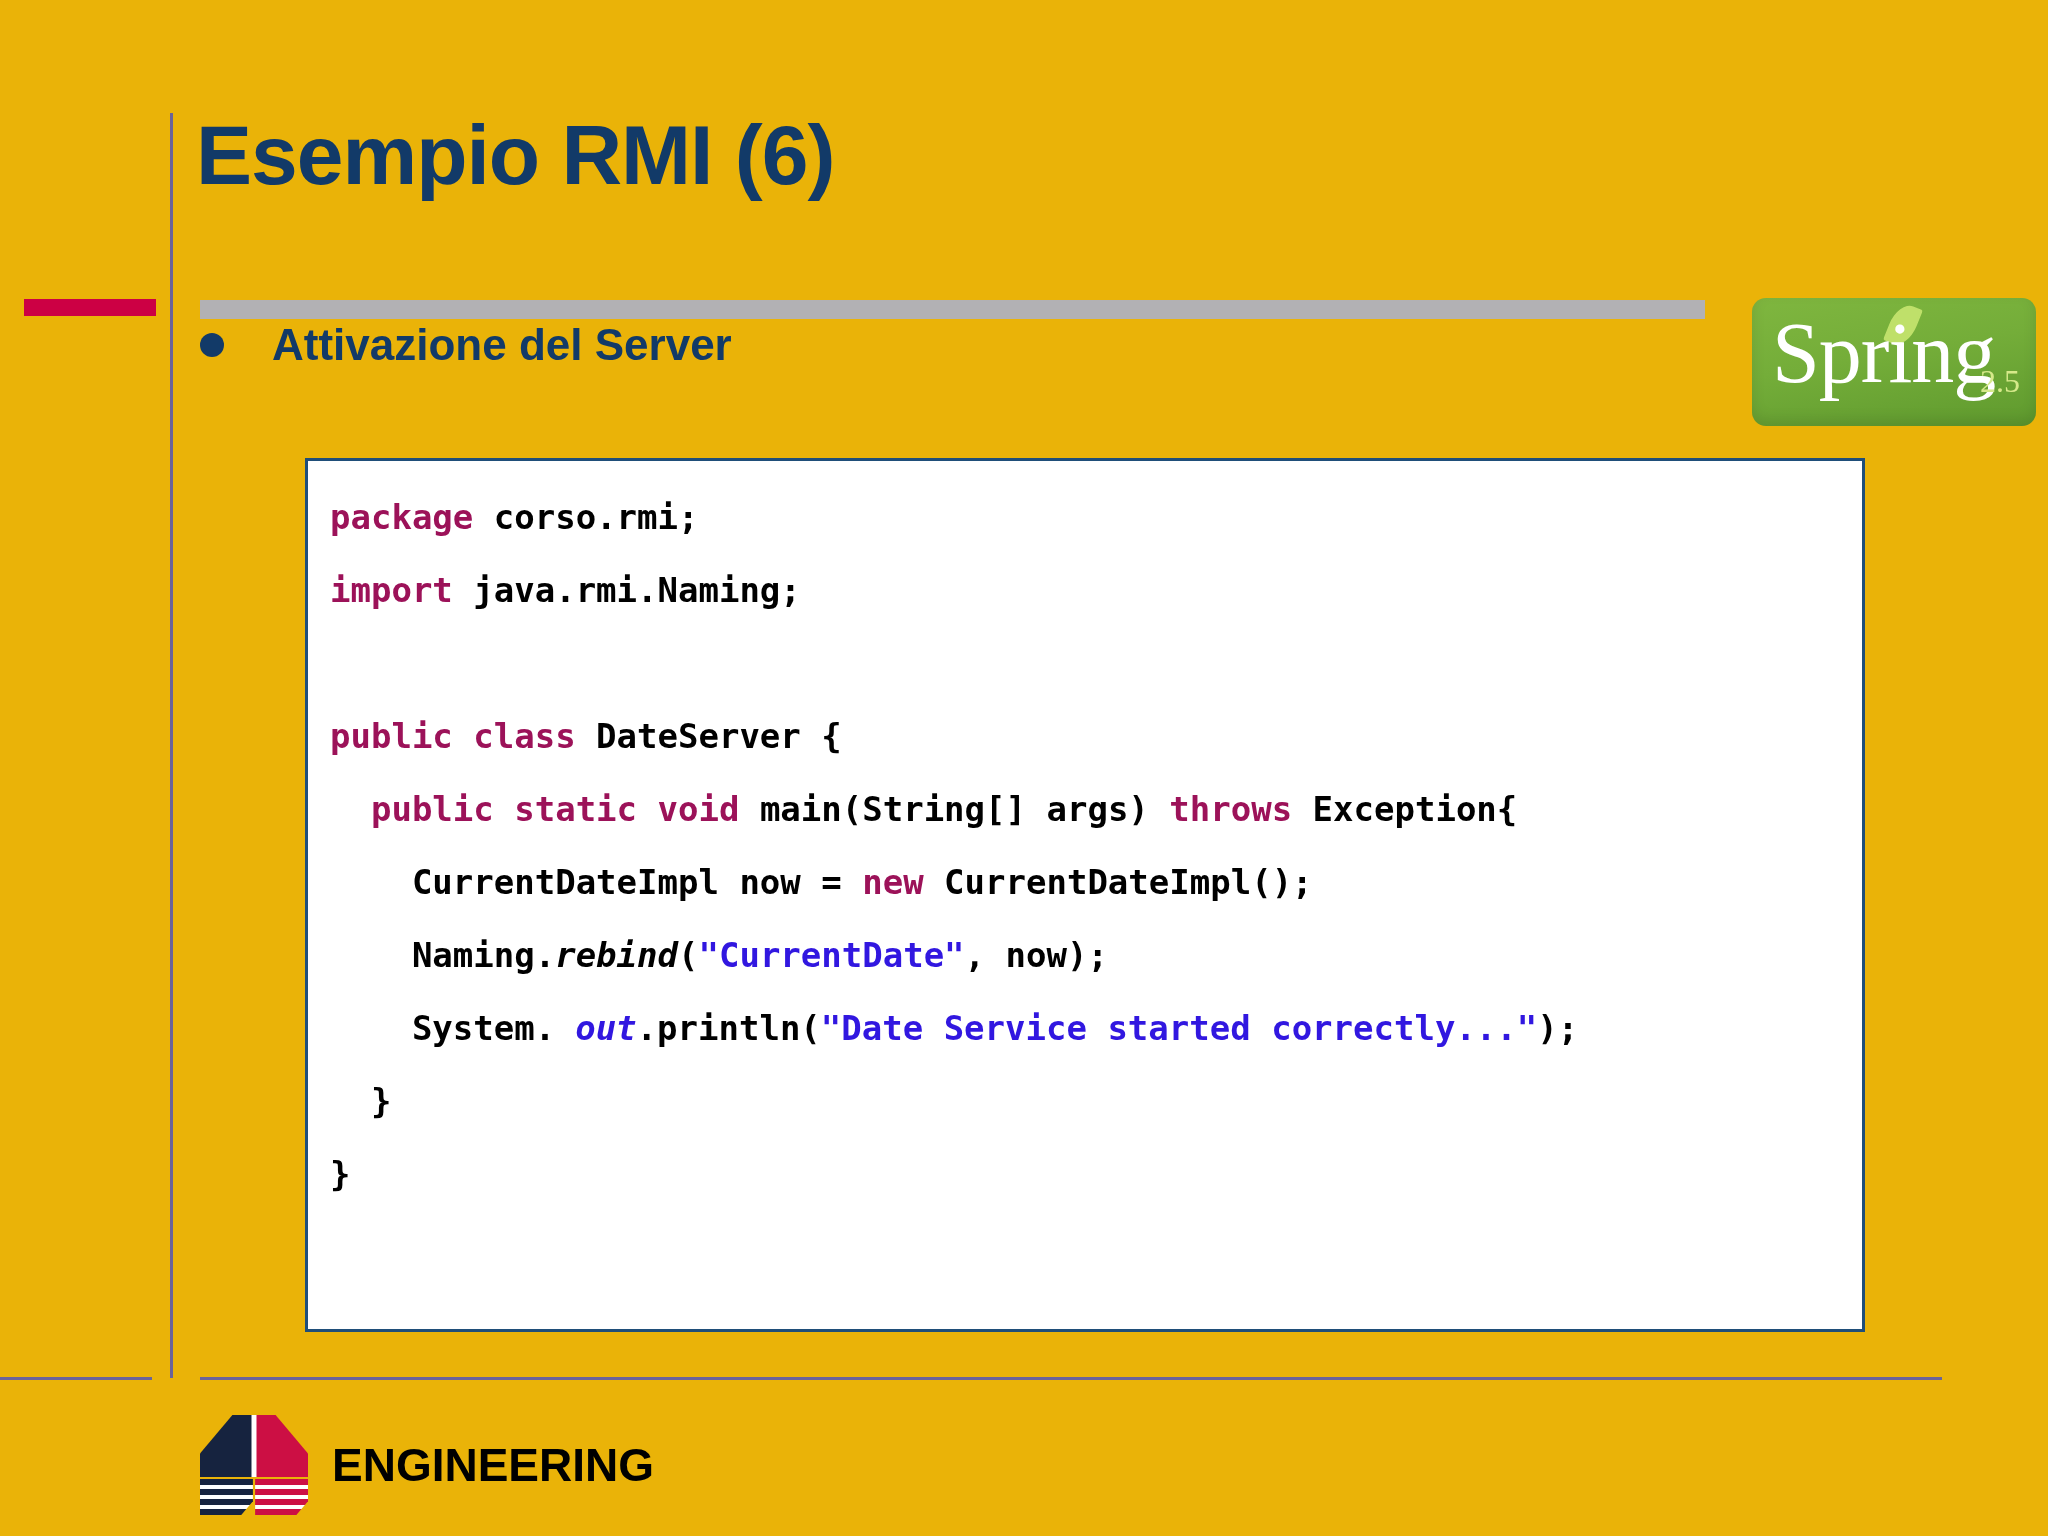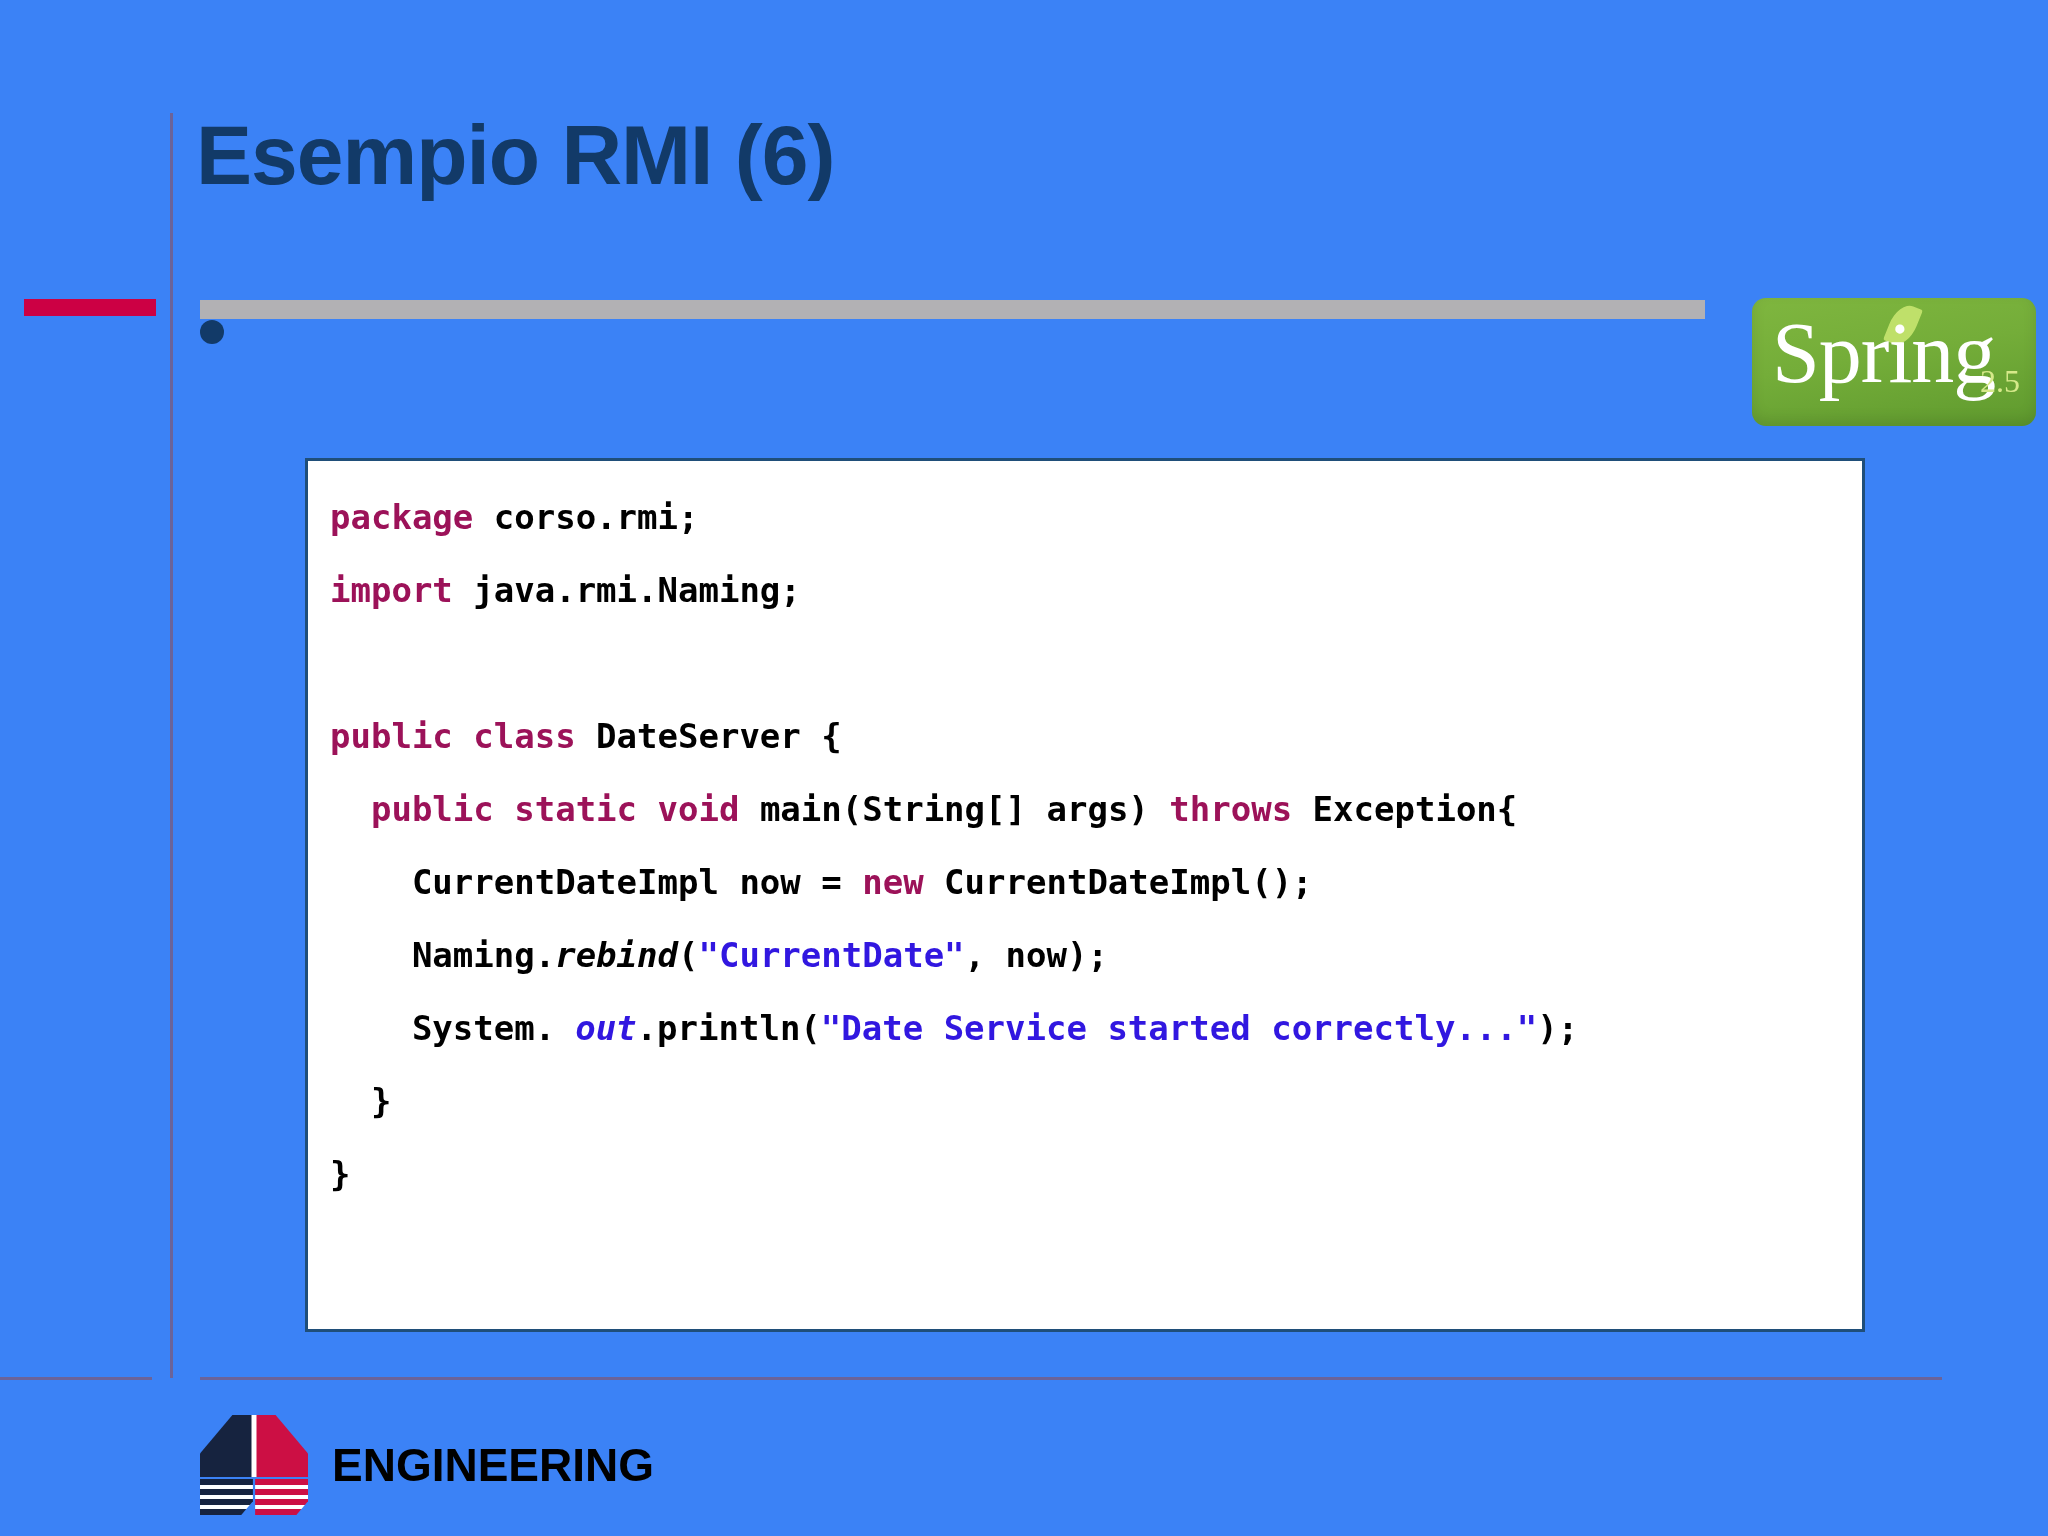--- a/index.html
+++ b/index.html
@@ -3,21 +3,21 @@
 <meta charset="utf-8">
 <style>
   html,body{margin:0;padding:0;}
   body{
     width:2048px;height:1536px;
     background:#ffffff;
     font-family:"Liberation Sans", sans-serif;
     overflow:hidden;
     position:relative;
   }
-  .slide{position:absolute;inset:0;background:#3b82f6;}
+  .slide{position:absolute;inset:0;background:#eab308;}
 
   
   .v-rule{
     position:absolute;left:170px;top:113px;width:3px;height:1265px;
     background:#6b6399;
   }
   .red-tab{
     position:absolute;left:24px;top:299px;width:132px;height:17px;
     background:#cc0044;
   }
@@ -148,20 +148,21 @@
 
   <div class="v-rule"></div>
   <div class="red-tab"></div>
 
   <div class="title">Esempio RMI (6)</div>
 
   <div class="gray-bar"></div>
 
   <div class="bullet-row">
     <span class="bullet-dot"></span>
+    <span class="bullet-text">Attivazione del Server</span>
   </div>
 
   <div class="spring-logo">
     <span class="spring-leaf"></span>
     <span class="spring-word">Spring</span>
     <span class="spring-ver">2.5</span>
   </div>
 
   <div class="code-box">
     <div class="code" id="code-area"><div><span class="kw">package</span><span> corso.rmi;</span></div><div><span class="kw">import</span><span> java.rmi.Naming;</span></div><div class="blank">&nbsp;</div><div><span class="kw">public class</span><span> DateServer {</span></div><div><span>  </span><span class="kw">public static void</span><span> main(String[] args) </span><span class="kw">throws</span><span> Exception{</span></div><div><span>    CurrentDateImpl now = </span><span class="kw">new</span><span> CurrentDateImpl();</span></div><div><span>    Naming.</span><span class="it">rebind</span><span>(</span><span class="str">"CurrentDate"</span><span>, now);</span></div><div><span>    System.</span><span class="blue-it">out</span><span>.println(</span><span class="str">"Date Service started correctly..."</span><span>);</span></div><div><span>  }</span></div><div><span>}</span></div></div>

